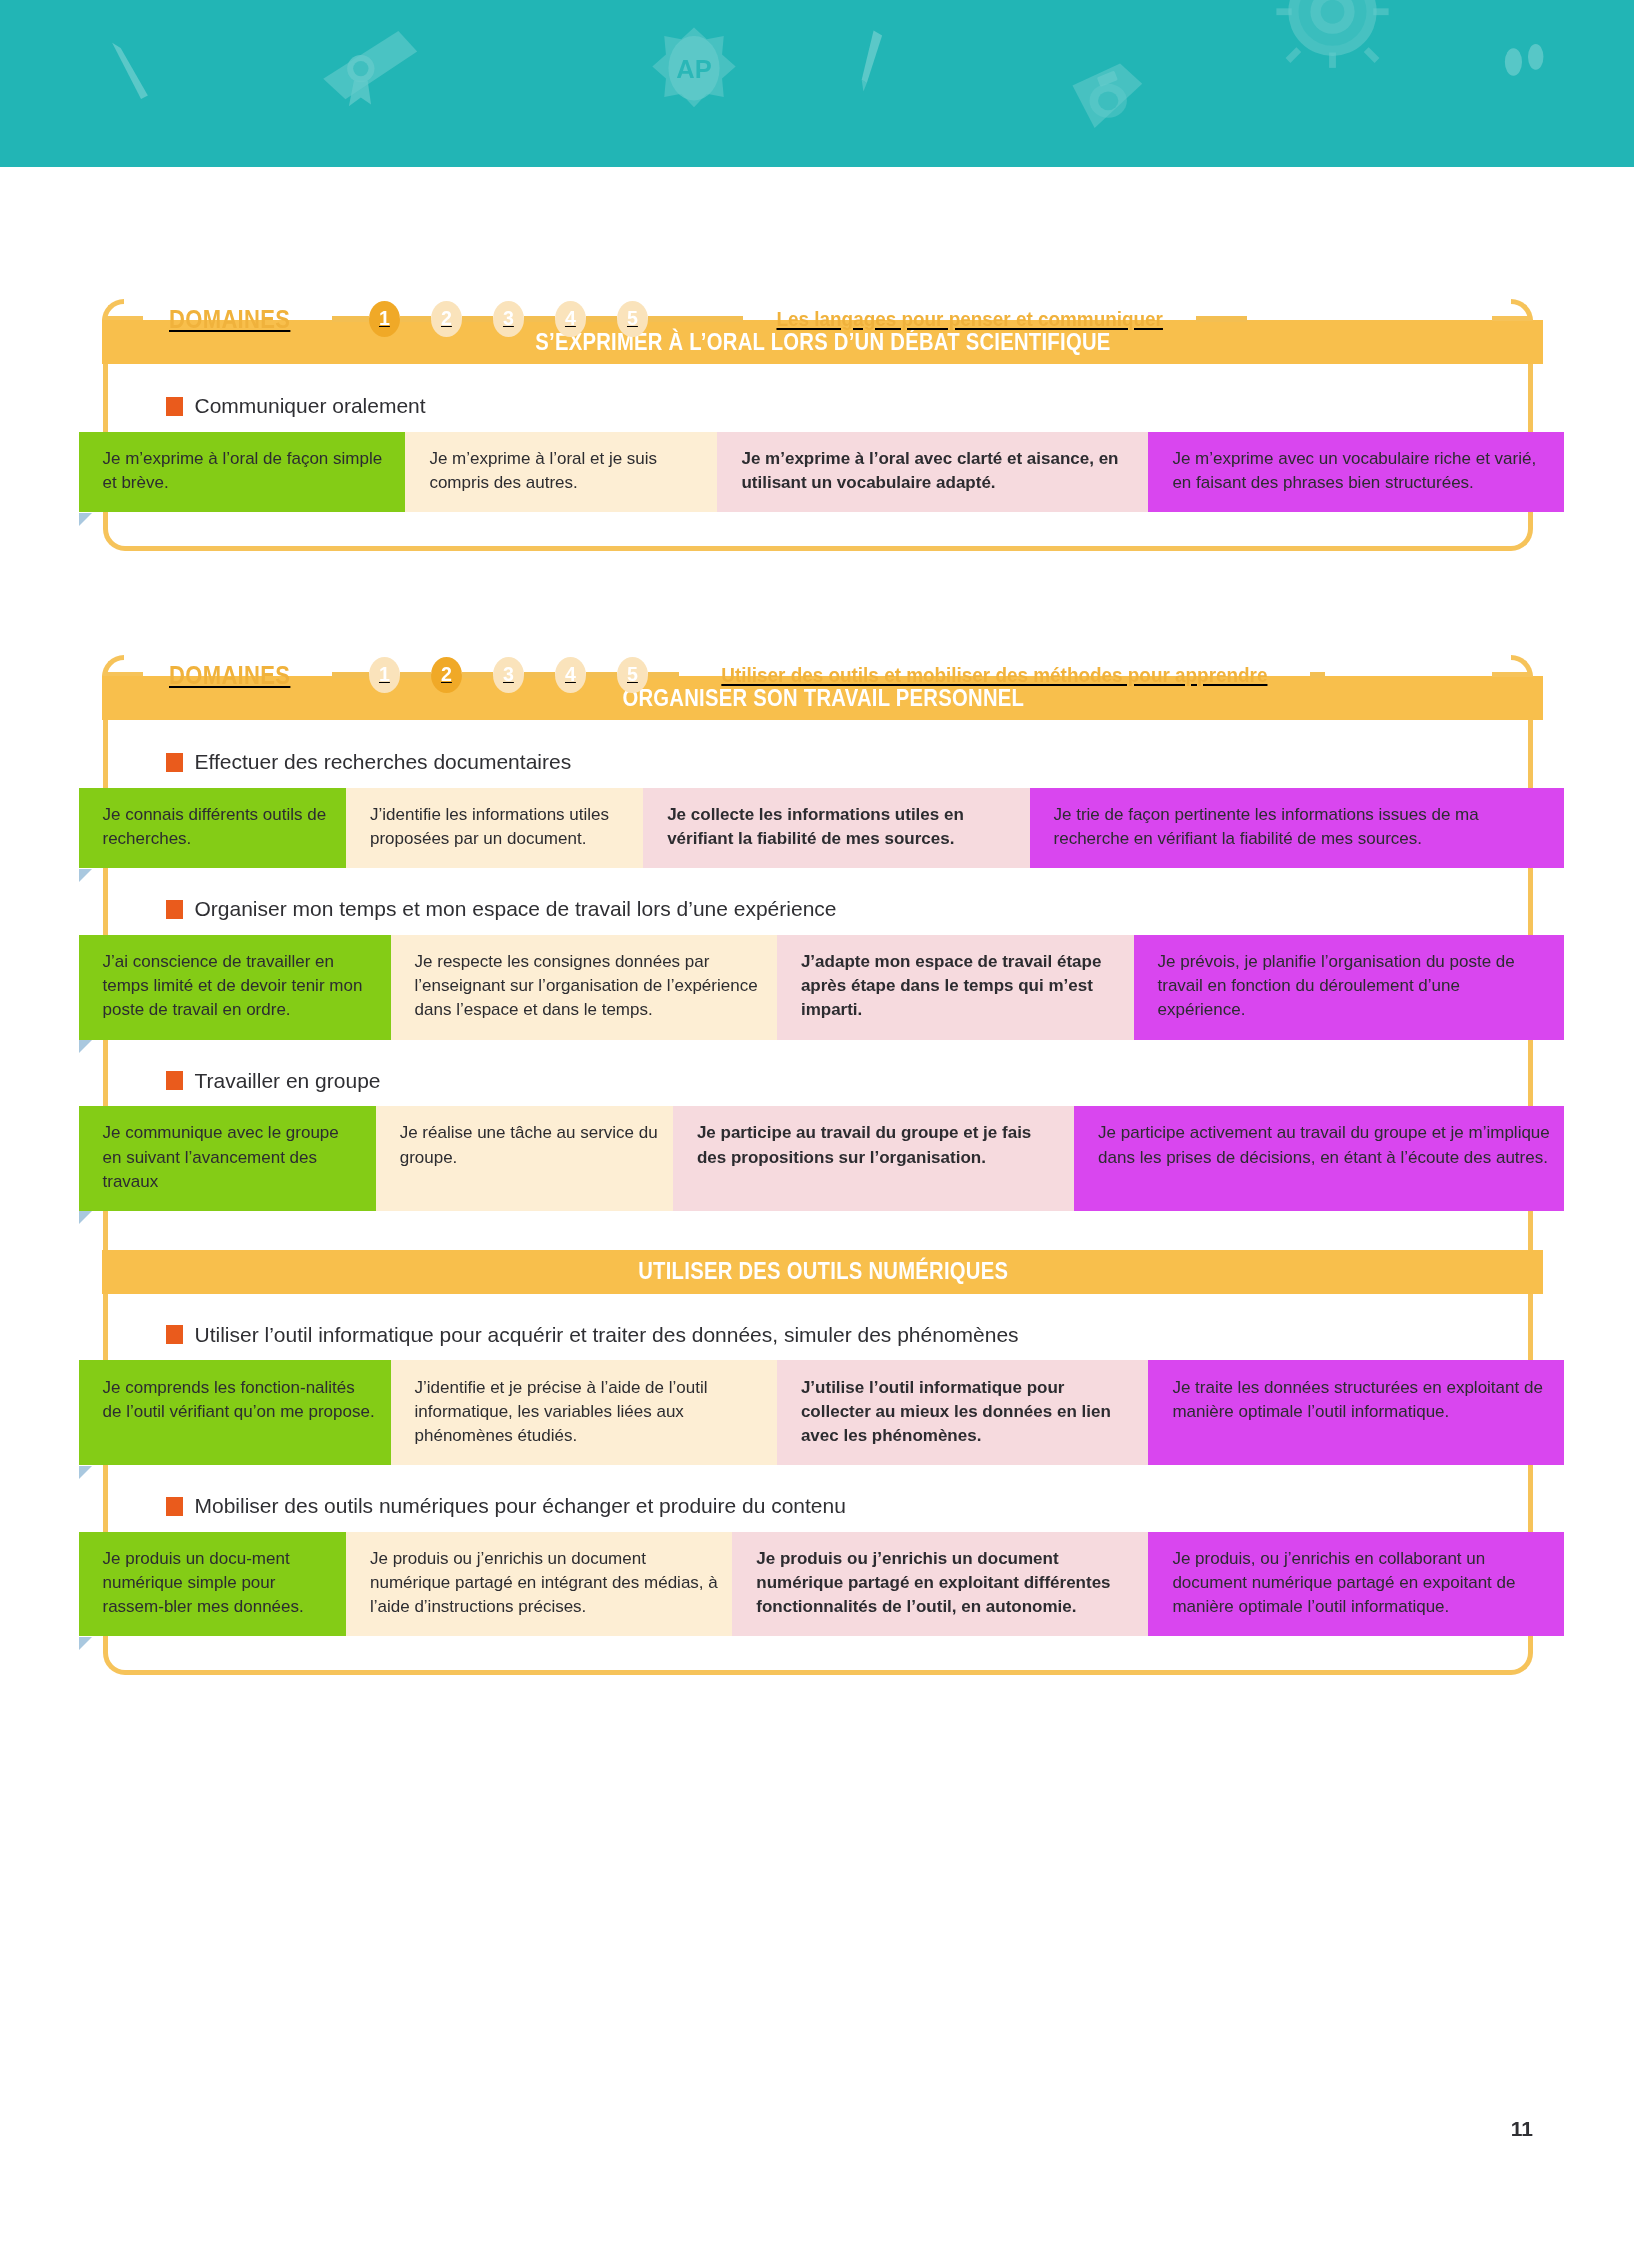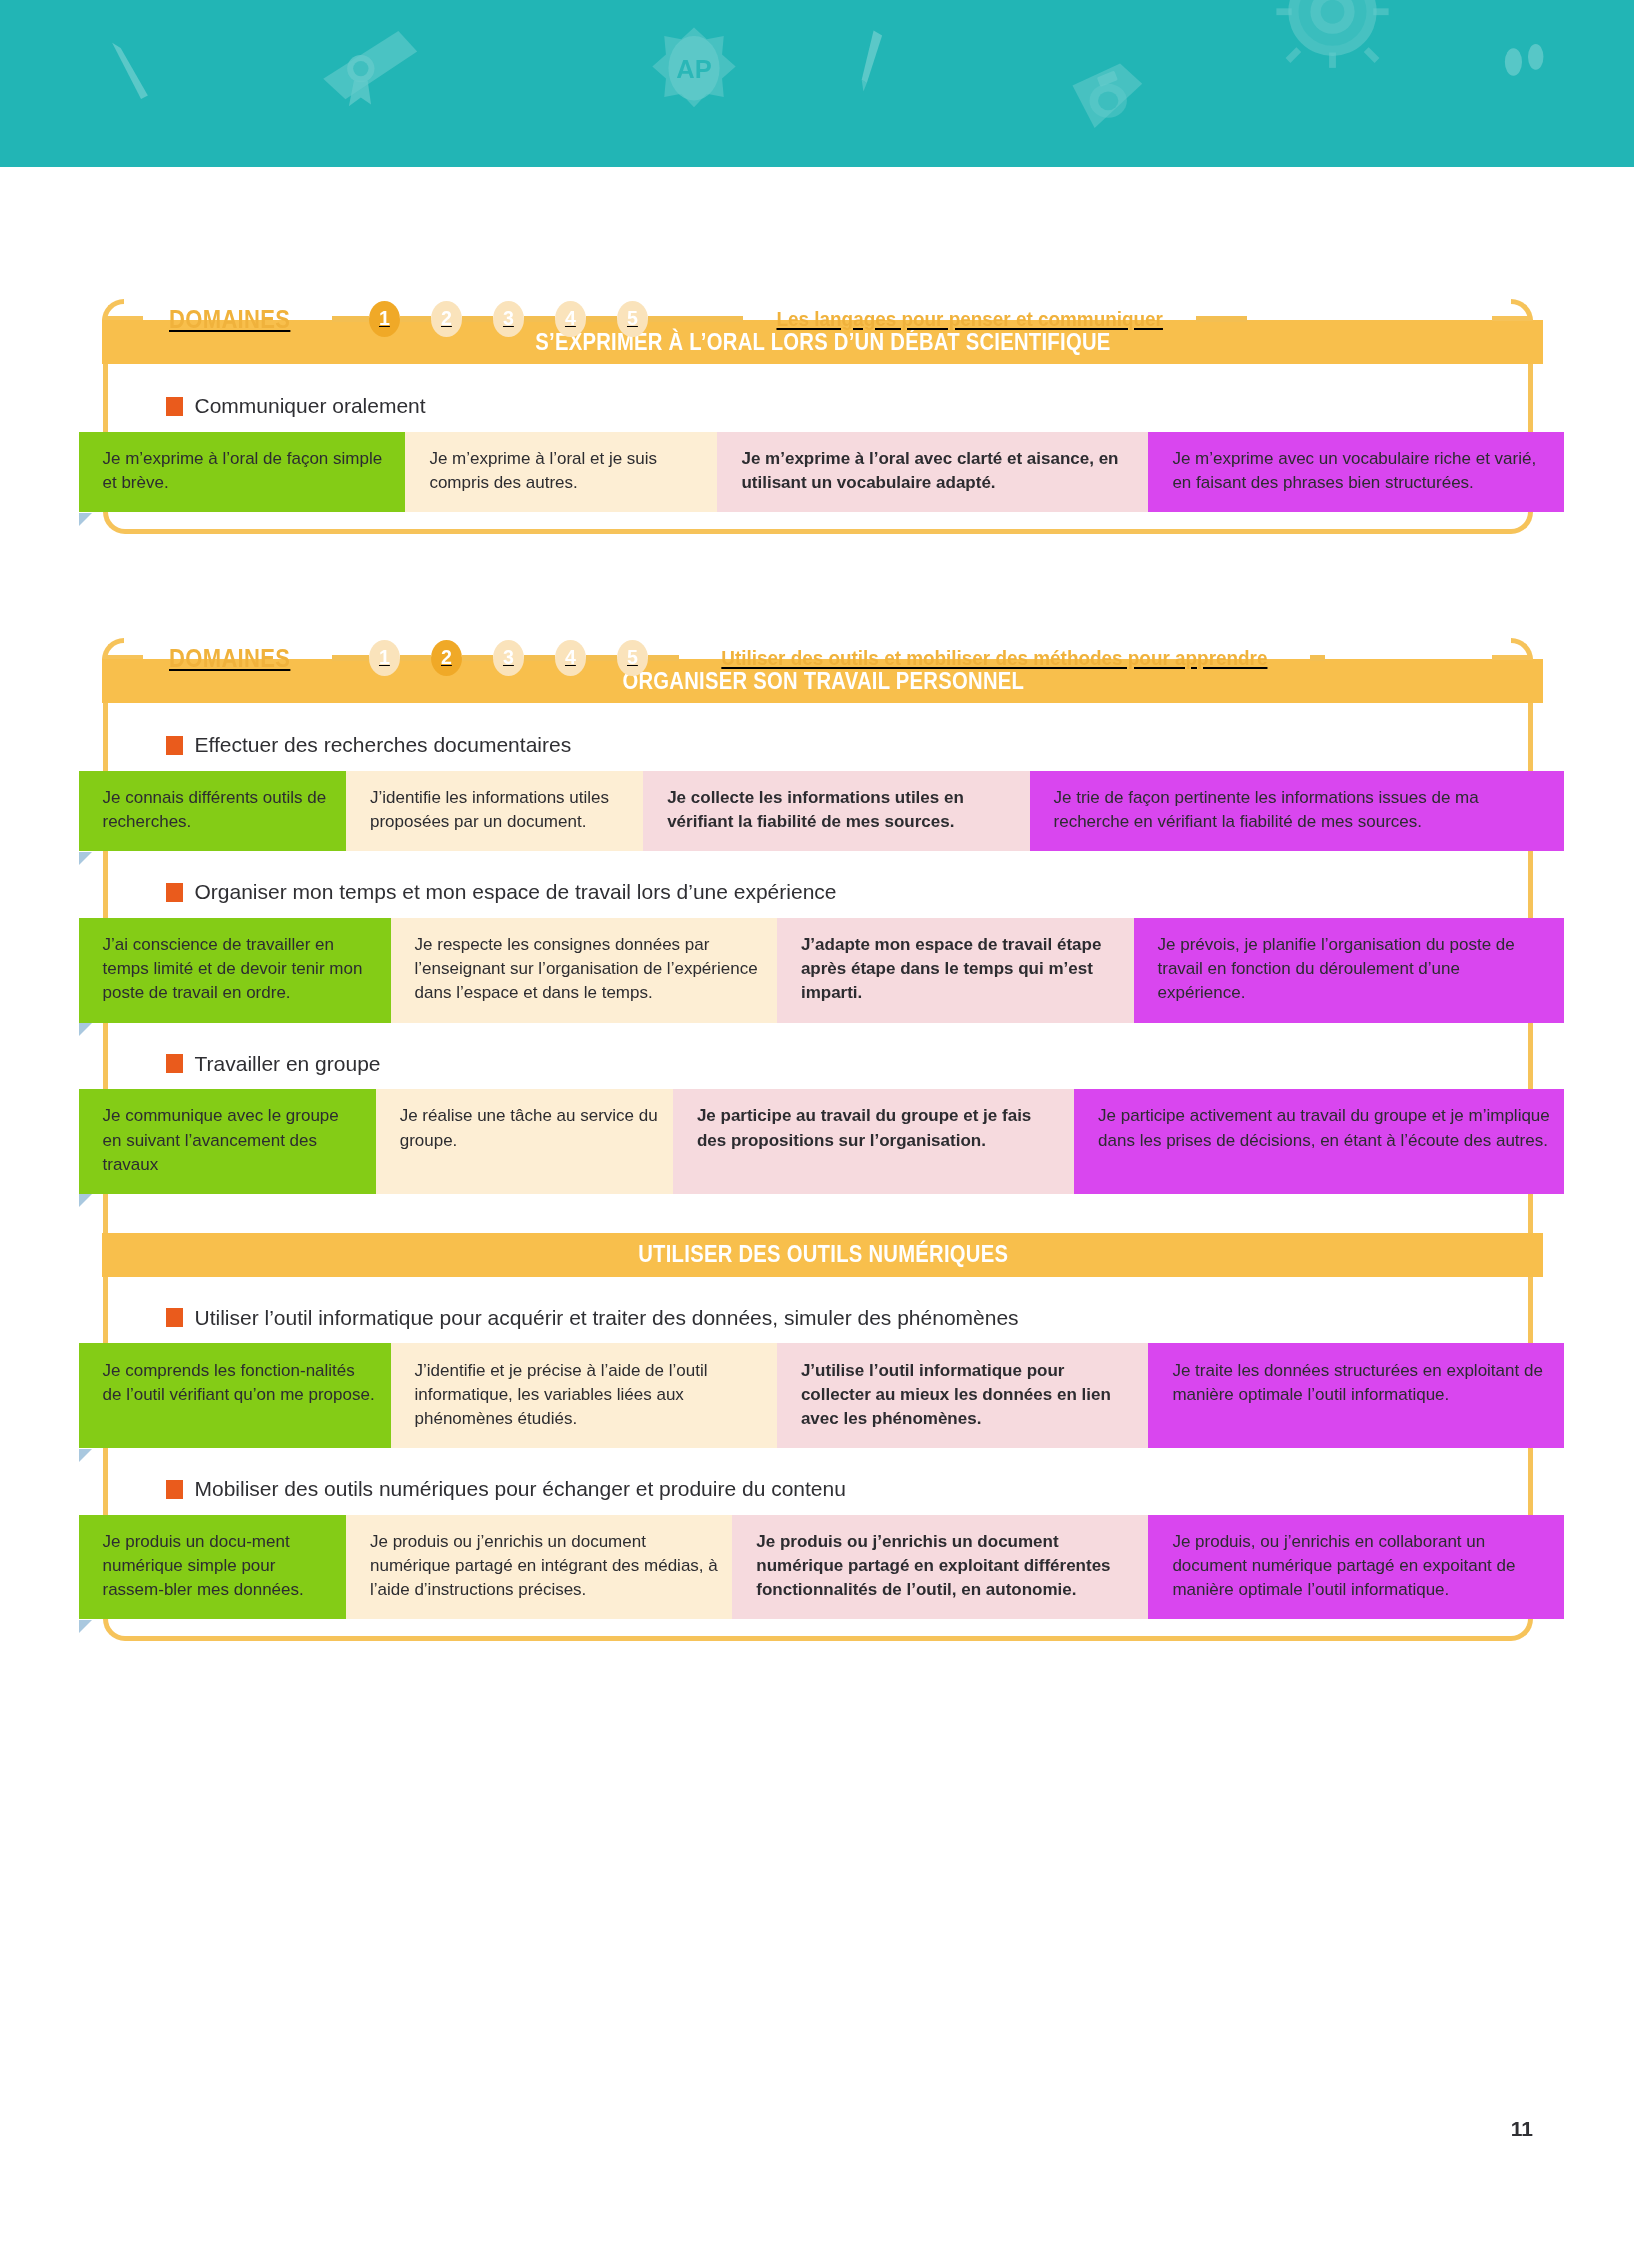--- a/index.html
+++ b/index.html
@@ -79,21 +79,21 @@
     transform: scaleX(.9);
     transform-origin: center;
   }
 
   
   .frame {
     position: relative;
     border: 5.1px solid #f6c35a;
     border-radius: 22px;
     border-top: none;
-    padding-bottom: 17px;
+    padding-bottom: 34px;
     margin-top: -22px;
   }
   .frame::before, .frame::after {
     content: "";
     position: absolute;
     top: -5.1px;
     height: 5.1px;
     background: #f6c35a;
   }
   .frame::before { left: -5.1px; width: 41px; border-top-left-radius: 22px; }

